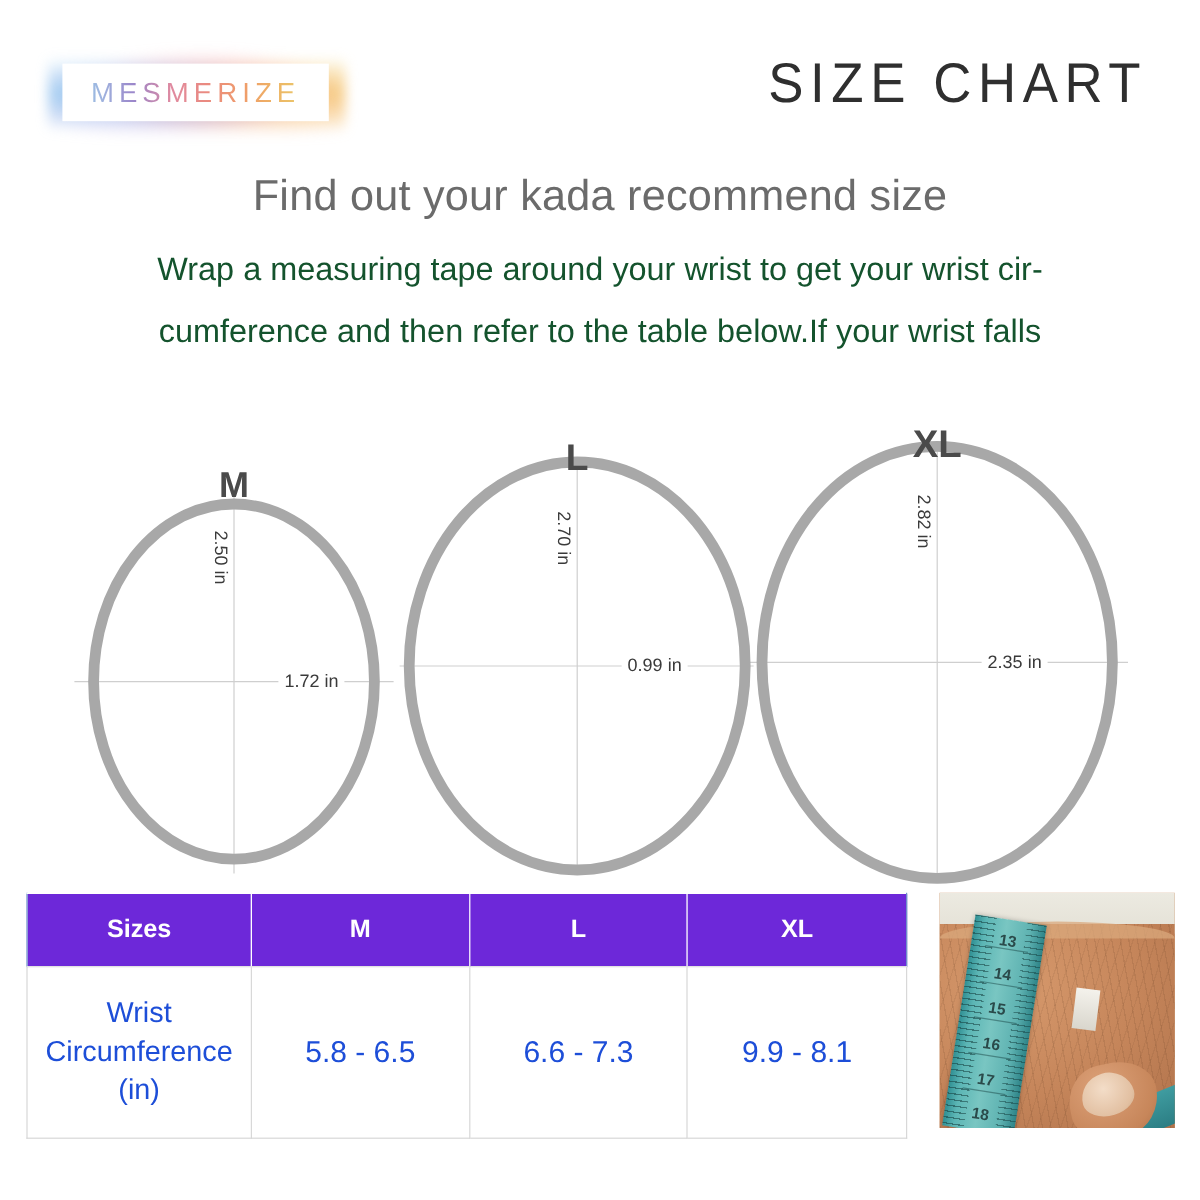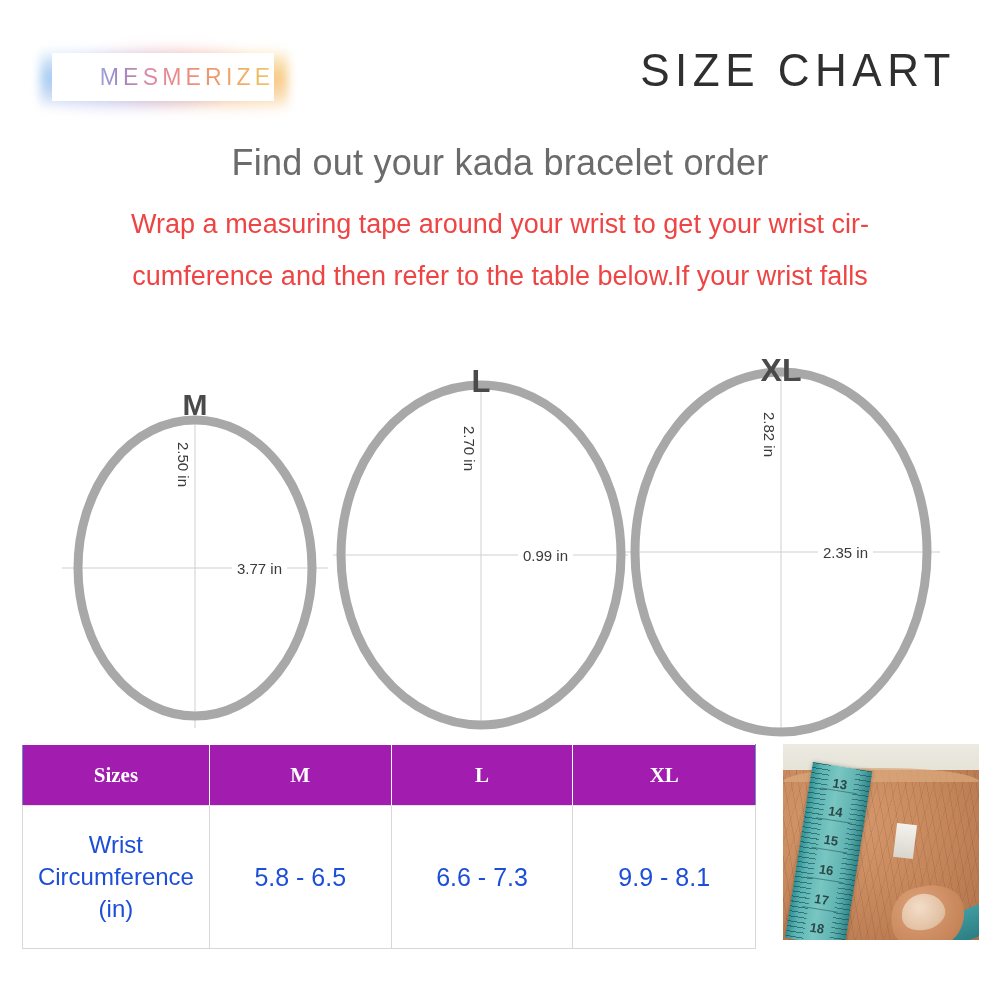--- a/index.html
+++ b/index.html
@@ -34,40 +34,39 @@
     position:absolute;left:12px;top:11px;width:222px;height:48px;
     display:flex;align-items:center;justify-content:center;
     font-size:23px;letter-spacing:4.2px;font-weight:400;
     background-image:linear-gradient(90deg,
        #8ec6e6 0%, #9fb6e0 14%, #9b86ca 27%,
        #e08aa0 41%, #ea8a80 54%, #ef9c6a 68%,
        #eeb464 80%, #e8cf6e 93%, #e3d27a 100%);
     -webkit-background-clip:text;background-clip:text;
     color:transparent;-webkit-text-fill-color:transparent;
     white-space:nowrap;
-    padding-left:24px;
   }
 
   
   .chart-title{
     position:absolute;right:44px;top:44px;
     font-size:44px;font-weight:300;letter-spacing:5.5px;
     color:#2f2f2f;white-space:nowrap;
     transform:scaleY(1.06);transform-origin:right top;
   }
 
   
   .subtitle{
     position:absolute;left:0;top:142px;width:1000px;text-align:center;
     font-size:36px;font-weight:400;color:#6b6b6b;letter-spacing:.2px;
   }
   .body-text{
     position:absolute;left:44px;top:198px;width:912px;
     text-align:center;font-size:27px;line-height:52px;
-    color:#ef4444;font-weight:400;
+    color:#14532d;font-weight:400;
   }
   .body-text div{white-space:nowrap;}
 
   
   .ovals{position:absolute;left:0;top:360px;width:1000px;height:380px;}
   .oval-svg{position:absolute;left:0;top:0;}
   .size-letter{
     position:absolute;font-weight:700;color:#4a4a4a;
     text-align:center;transform:translateX(-50%);
   }
@@ -82,24 +81,23 @@
     writing-mode:vertical-rl;text-orientation:mixed;
     transform:translateX(-100%);
   }
 
   
   .size-table{
     position:absolute;left:22px;top:744px;width:734px;
     border-collapse:collapse;table-layout:fixed;
   }
   .size-table th{
-    background:#a21caf;color:#ffffff;font-size:21px;font-weight:700;
+    background:#6d28d9;color:#ffffff;font-size:21px;font-weight:700;
     height:58px;text-align:center;border:1px solid #ffffff;
     border-bottom:1px solid #e2e2e2;
-    font-family:Liberation Serif, serif;
   }
   .size-table th:first-child{border-left:1px solid #6d8fc8;}
   .size-table th:last-child{border-right:1px solid #6d8fc8;}
   .size-table td{
     height:140px;text-align:center;vertical-align:middle;
     font-size:25px;color:#1d4ed8;border:1px solid #d8d8d8;
     background:#ffffff;font-weight:400;
   }
   .size-table td.label-cell{font-size:24px;line-height:32px;}
 
@@ -172,21 +170,21 @@
 <div id="stage">
 
   <div class="logo-wrap">
     <div class="logo-glow"></div>
     <div class="logo-card"></div>
     <div class="logo-text">MESMERIZE</div>
   </div>
 
   <div class="chart-title">SIZE CHART</div>
 
-  <div class="subtitle">Find out your kada bracelet order</div>
+  <div class="subtitle">Find out your kada recommend size</div>
 
   <div class="body-text">
     <div>Wrap a measuring tape around your wrist to get your wrist cir-</div>
     <div>cumference and then refer to the table below.If your wrist falls</div>
   </div>
 
   <div class="ovals">
 
     <svg class="oval-svg" width="1000" height="380" viewBox="0 0 1000 380">
 
@@ -203,21 +201,21 @@
 
       <ellipse cx="481" cy="195" rx="140" ry="170" fill="none" stroke="#a8a8a8" stroke-width="9"></ellipse>
 
       <ellipse cx="781" cy="192" rx="146" ry="180" fill="none" stroke="#a8a8a8" stroke-width="9"></ellipse>
     </svg>
 
     <div class="size-letter" style="left:195px;top:28px;font-size:30px;">M</div>
     <div class="size-letter" style="left:481px;top:4px;font-size:31px;">L</div>
     <div class="size-letter" style="left:781px;top:-8px;font-size:32px;">XL</div>
 
-    <div class="dim-h" style="left:232px;top:208px;">3.77 in</div>
+    <div class="dim-h" style="left:232px;top:208px;">1.72 in</div>
     <div class="dim-h" style="left:518px;top:195px;">0.99 in</div>
     <div class="dim-h" style="left:818px;top:192px;text-align:right;">2.35 in</div>
 
     <div class="dim-v" style="left:192px;top:78px;">2.50 in</div>
     <div class="dim-v" style="left:478px;top:62px;">2.70 in</div>
     <div class="dim-v" style="left:778px;top:48px;">2.82 in</div>
   </div>
 
   <table class="size-table">
     <thead>

